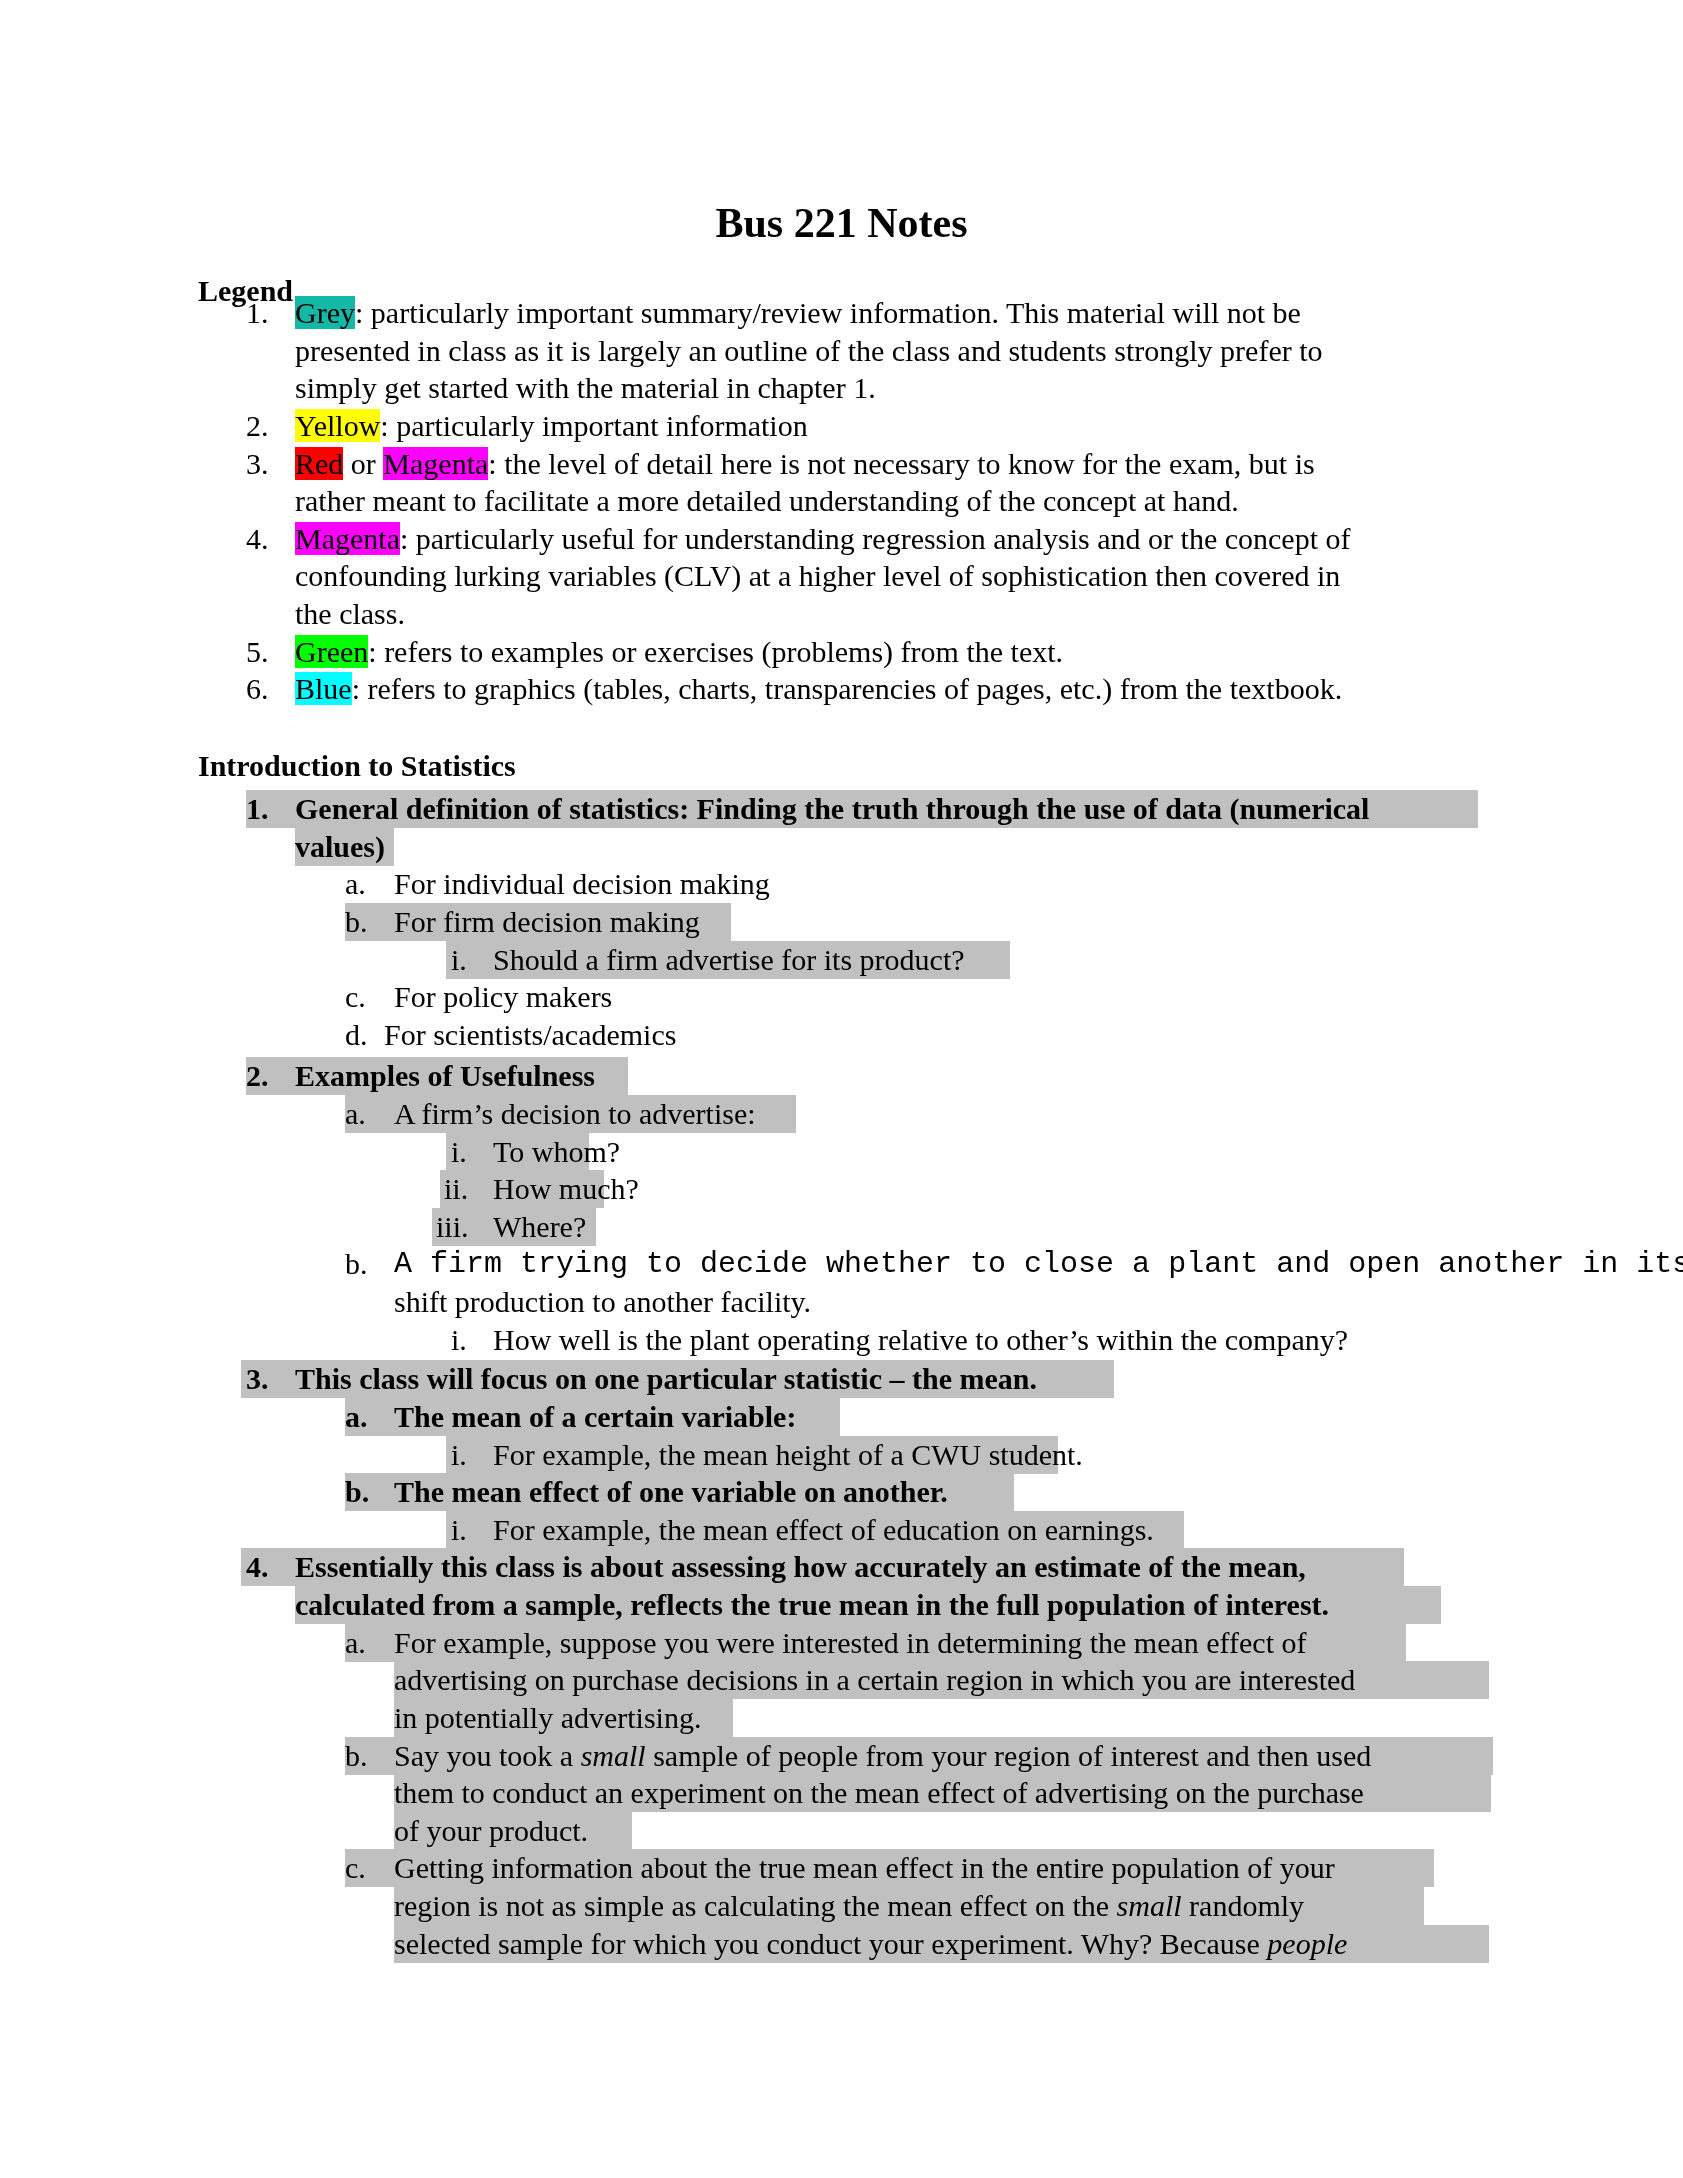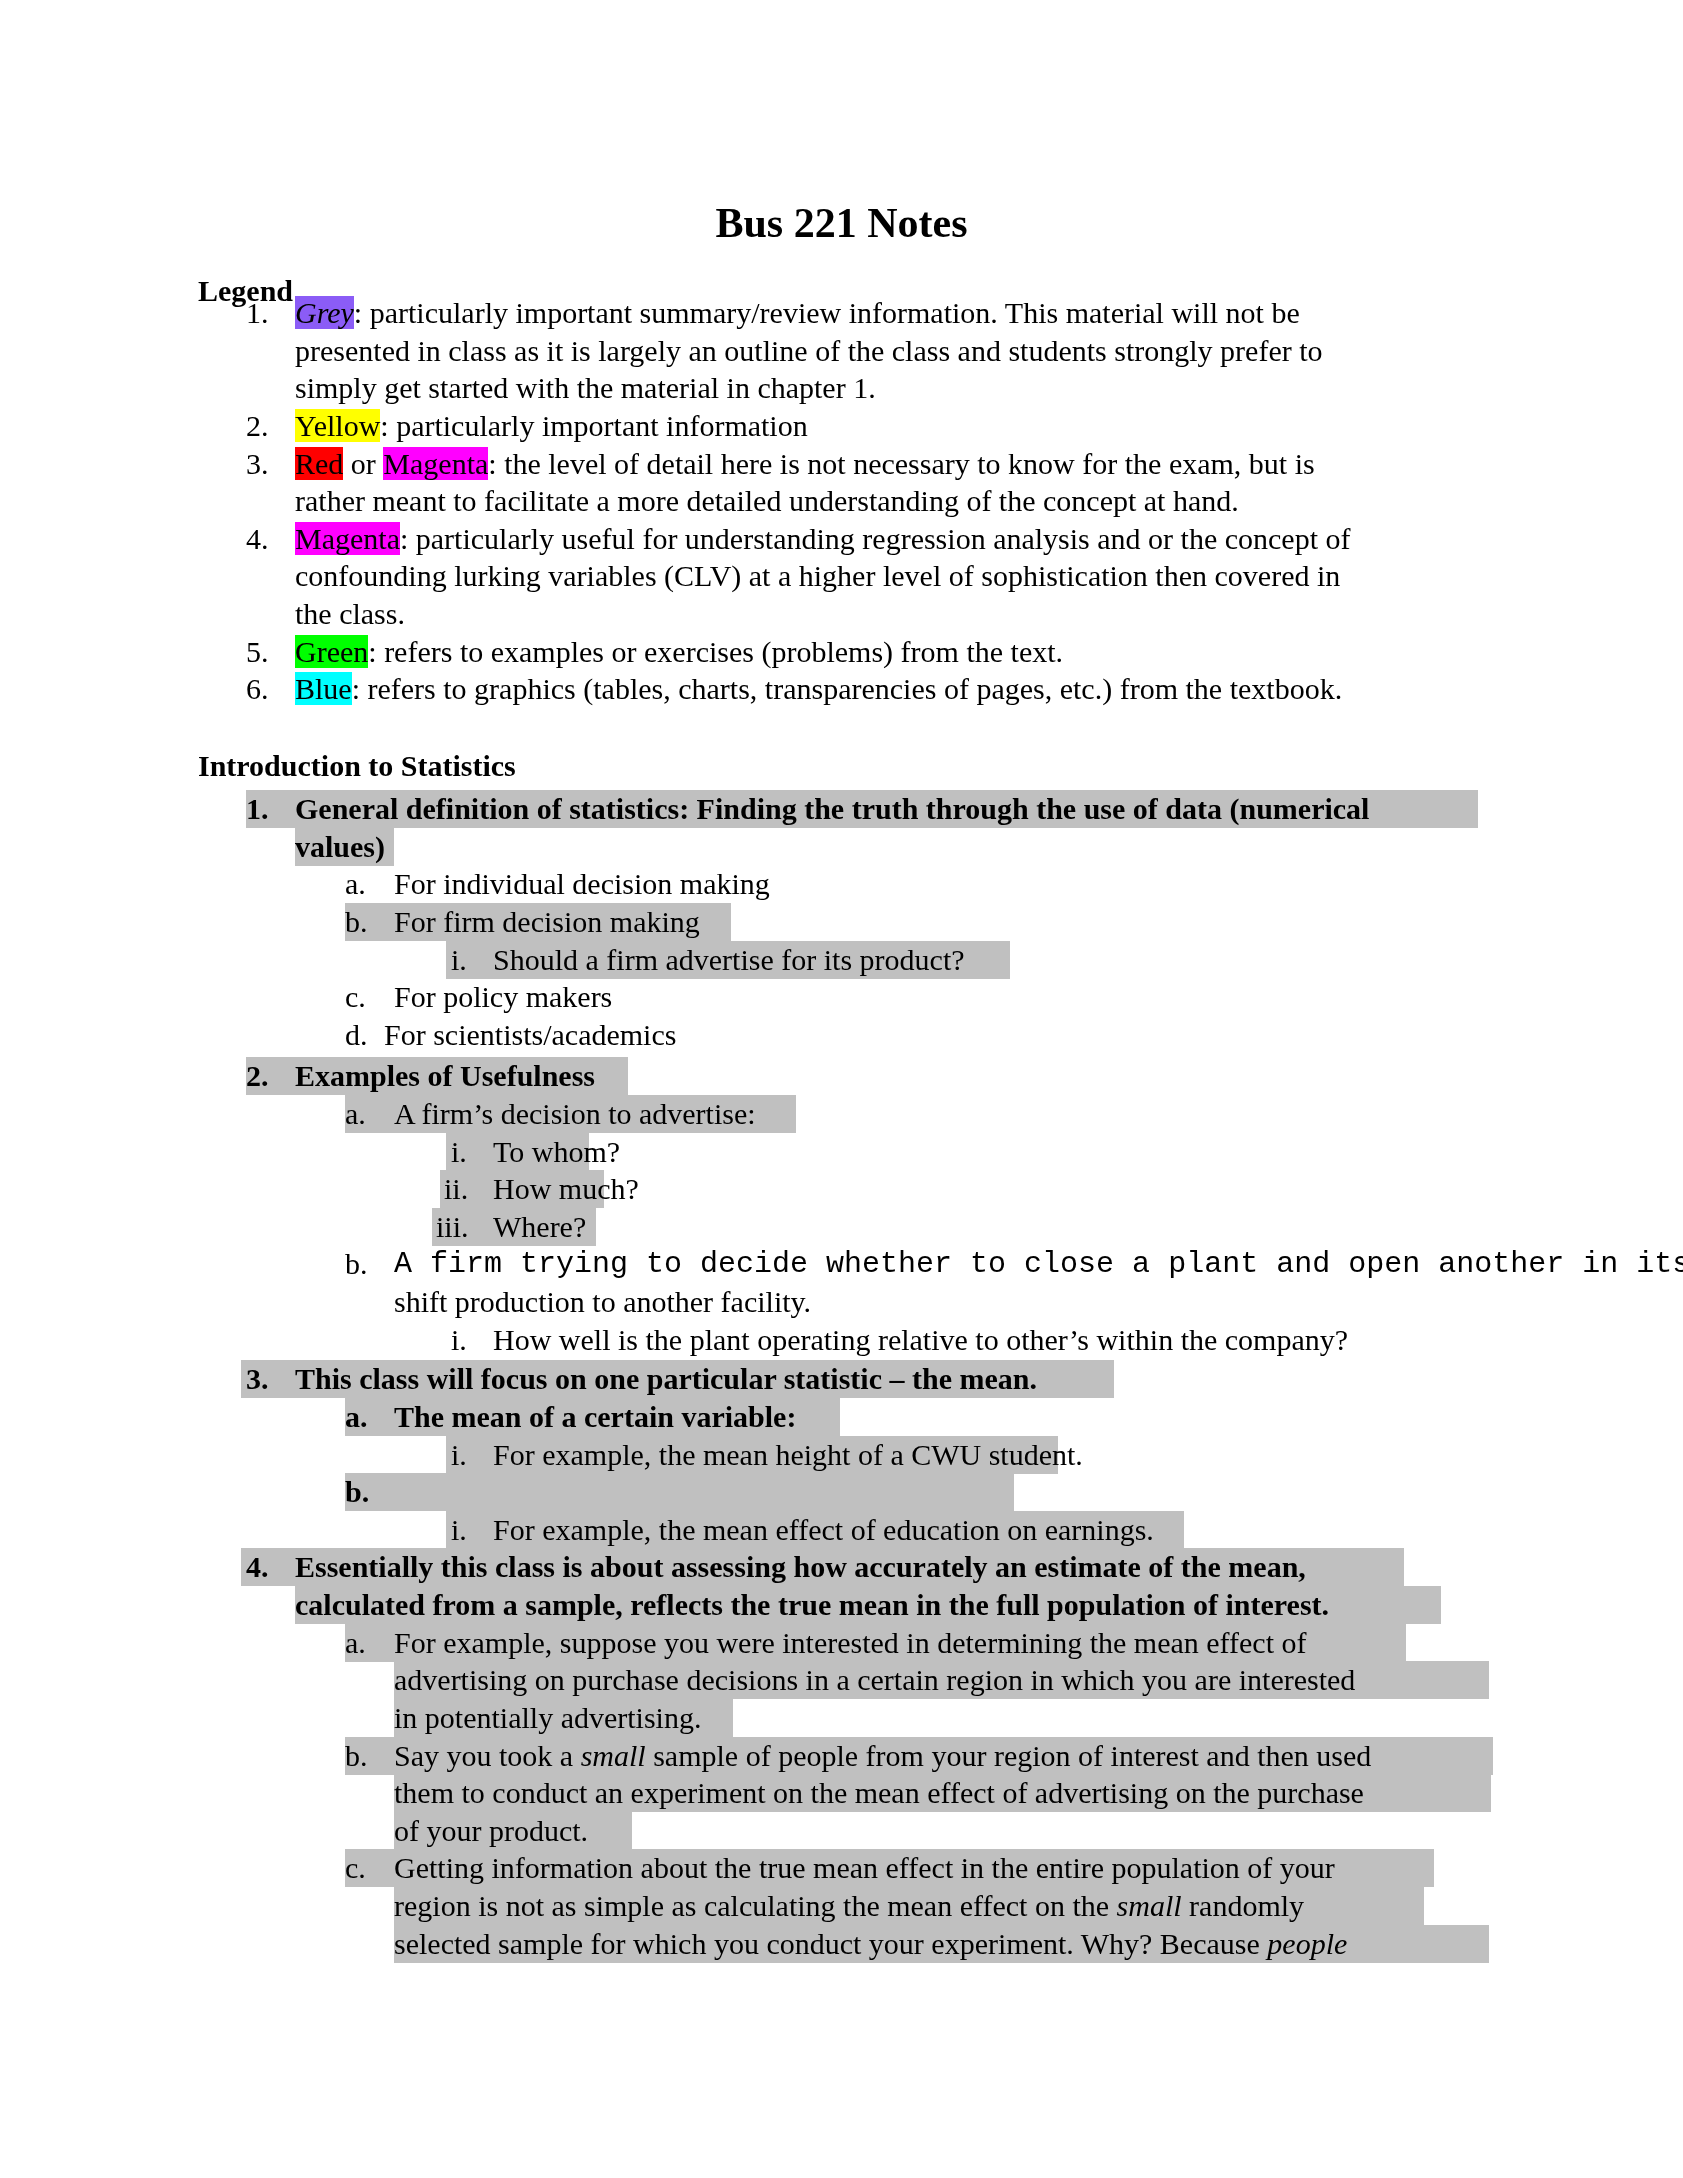--- a/index.html
+++ b/index.html
@@ -5,21 +5,21 @@
   html, body { margin:0; padding:0; background:#ffffff; }
   body { width:1683px; height:2178px; position:relative; overflow:hidden;
          font-family:"Liberation Serif", "DejaVu Serif", serif; color:#000; }
   .page { position:absolute; left:0; top:0; width:1683px; height:2134px; }
   .title { position:absolute; top:196px; left:0; width:1683px; text-align:center;
            font-size:42px; font-weight:bold; line-height:55px; }
   .heading { position:absolute; left:198px; font-size:30px; font-weight:bold; line-height:38px; }
   .line { position:absolute; font-size:30px; line-height:38px; white-space:nowrap; }
   .num { position:absolute; font-size:30px; line-height:38px; white-space:nowrap; }
   .b { font-weight:bold; }
-  .hl-grey { background:#8b5cf6;font-style:italic; }
+  .hl-grey { background:#14b8a6; }
   .hl-yellow { background:#ffff00; }
   .hl-red { background:#ff0000; }
   .hl-magenta { background:#ff00ff; }
   .hl-green { background:#00ff00; }
   .hl-cyan { background:#00ffff; }
   .band { position:absolute; background:#c0c0c0; }
   i, .it { font-style:italic; }
 </style>
 </head>
 <body>
@@ -115,20 +115,21 @@
   <div class="num" style="top:1321px;left:451px;">i.</div>
   <div class="line" style="top:1321px;left:493px;">How well is the plant operating relative to other’s within the company?</div>
 
   <div class="num b" style="top:1360px;left:246px;">3.</div>
   <div class="line b" style="top:1360px;left:295px;">This class will focus on one particular statistic – the mean.</div>
   <div class="num b" style="top:1398px;left:345px;">a.</div>
   <div class="line b" style="top:1398px;left:394px;">The mean of a certain variable:</div>
   <div class="num" style="top:1436px;left:451px;">i.</div>
   <div class="line" style="top:1436px;left:493px;">For example, the mean height of a CWU student.</div>
   <div class="num b" style="top:1473px;left:345px;">b.</div>
+  <div class="line b" style="top:1473px;left:394px;">The mean effect of one variable on another.</div>
   <div class="num" style="top:1511px;left:451px;">i.</div>
   <div class="line" style="top:1511px;left:493px;">For example, the mean effect of education on earnings.</div>
 
   <div class="num b" style="top:1548px;left:246px;">4.</div>
   <div class="line b" style="top:1548px;left:295px;">Essentially this class is about assessing how accurately an estimate of the mean,</div>
   <div class="line b" style="top:1586px;left:295px;">calculated from a sample, reflects the true mean in the full population of interest.</div>
 
   <div class="num" style="top:1624px;left:345px;">a.</div>
   <div class="line" style="top:1624px;left:394px;">For example, suppose you were interested in determining the mean effect of</div>
   <div class="line" style="top:1661px;left:394px;">advertising on purchase decisions in a certain region in which you are interested</div>

